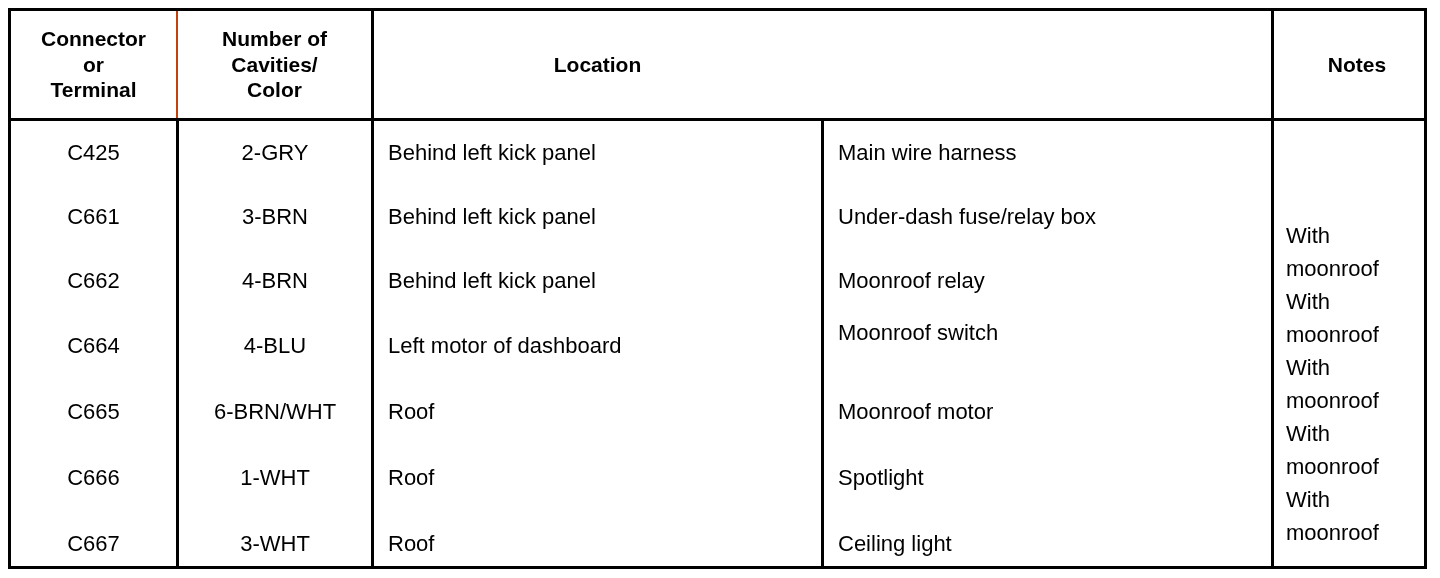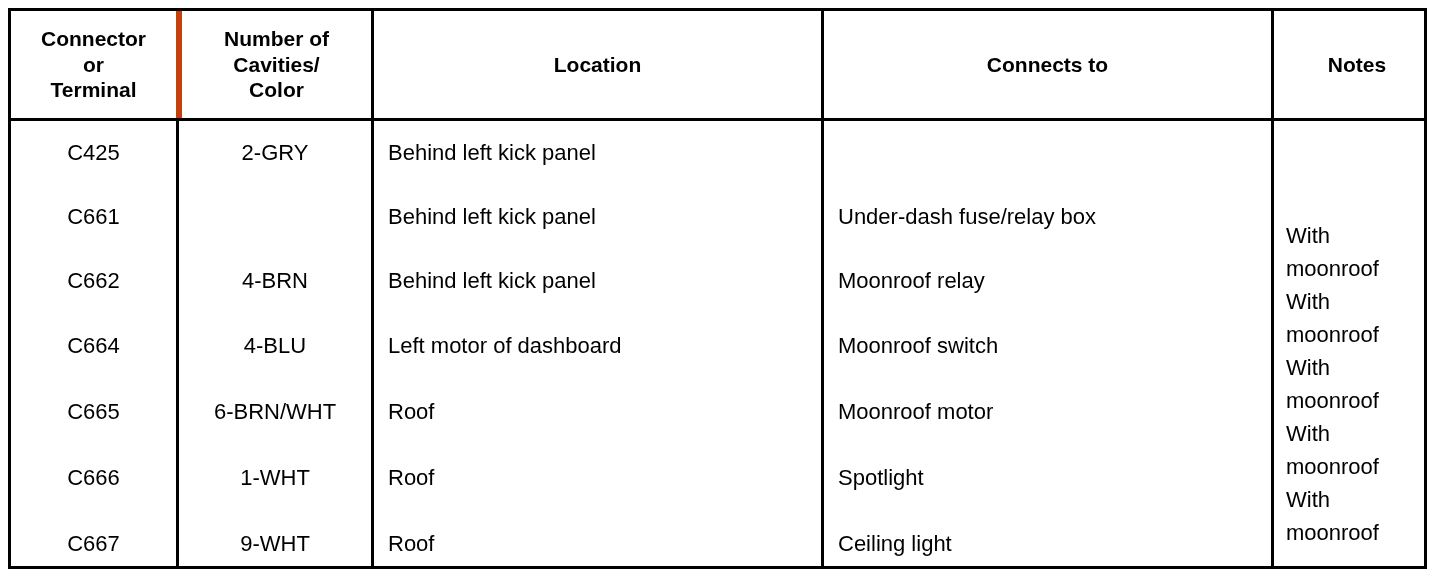--- a/index.html
+++ b/index.html
@@ -51,21 +51,21 @@
     text-align: center;
     font-weight: bold;
     font-size: 21px;
     line-height: 1.22;
     box-sizing: border-box;
     padding: 4px 6px;
   }
 
   
   .col-1 { left: 0px;    width: 165px; }
-  .col-2 { left: 165px;  width: 195px; border-left: 6px solid #c2410c; }
+  .col-2 { left: 165px;  width: 195px; border-left: 2px solid #c2410c; }
   .col-3 { left: 360px;  width: 450px; border-left: 3px solid #000; }
   .col-4 { left: 810px;  width: 450px; border-left: 3px solid #000; }
   .col-5 { left: 1260px; width: 169px; border-left: 3px solid #000; }
 
   
   .tbody {
     position: absolute;
     left: 0;
     top: 110px;
     right: 0;
@@ -135,23 +135,20 @@
           <div>Number of</div>
           <div>Cavities/</div>
           <div>Color</div>
         </div>
       </div>
 
       <div class="th col-3">
         <div>Location</div>
       </div>
 
-      <div class="th col-4">
-        <div>Connects to</div>
-      </div>
 
       <div class="th col-5">
         <div>Notes</div>
       </div>
 
     </div>
 
     <div class="tbody">
 
       <div class="bcol col-1">
@@ -159,41 +156,43 @@
         <div class="cell ctr" style="top:64px">C661</div>
         <div class="cell ctr" style="top:128px">C662</div>
         <div class="cell ctr" style="top:193px">C664</div>
         <div class="cell ctr" style="top:259px">C665</div>
         <div class="cell ctr" style="top:325px">C666</div>
         <div class="cell ctr" style="top:391px">C667</div>
       </div>
 
       <div class="bcol col-2">
         <div class="cell ctr" style="top:0px">2-GRY</div>
+        <div class="cell ctr" style="top:64px">3-BRN</div>
         <div class="cell ctr" style="top:128px">4-BRN</div>
         <div class="cell ctr" style="top:193px">4-BLU</div>
         <div class="cell ctr" style="top:259px">6-BRN/WHT</div>
         <div class="cell ctr" style="top:325px">1-WHT</div>
-        <div class="cell ctr" style="top:391px">9-WHT</div>
+        <div class="cell ctr" style="top:391px">3-WHT</div>
       </div>
 
       <div class="bcol col-3">
         <div class="cell lft" style="top:0px">Behind left kick panel</div>
         <div class="cell lft" style="top:64px">Behind left kick panel</div>
         <div class="cell lft" style="top:128px">Behind left kick panel</div>
         <div class="cell lft" style="top:193px">Left motor of dashboard</div>
         <div class="cell lft" style="top:259px">Roof</div>
         <div class="cell lft" style="top:325px">Roof</div>
         <div class="cell lft" style="top:391px">Roof</div>
       </div>
 
       <div class="bcol col-4">
+        <div class="cell lft" style="top:0px">Main wire harness</div>
         <div class="cell lft" style="top:128px">Moonroof relay</div>
         <div class="cell lft" style="top:64px">Under-dash fuse/relay box</div>
-        <div class="cell lft" style="top:193px">Moonroof switch</div>
+        <div class="cell lft" style="top:180px">Moonroof switch</div>
         <div class="cell lft" style="top:259px">Moonroof motor</div>
         <div class="cell lft" style="top:325px">Spotlight</div>
         <div class="cell lft" style="top:391px">Ceiling light</div>
       </div>
 
       <div class="bcol col-5">
         <div class="notes-stack">
           <div class="note-item">
             <span class="note-line">With</span>
             <span class="note-line">moonroof</span>

